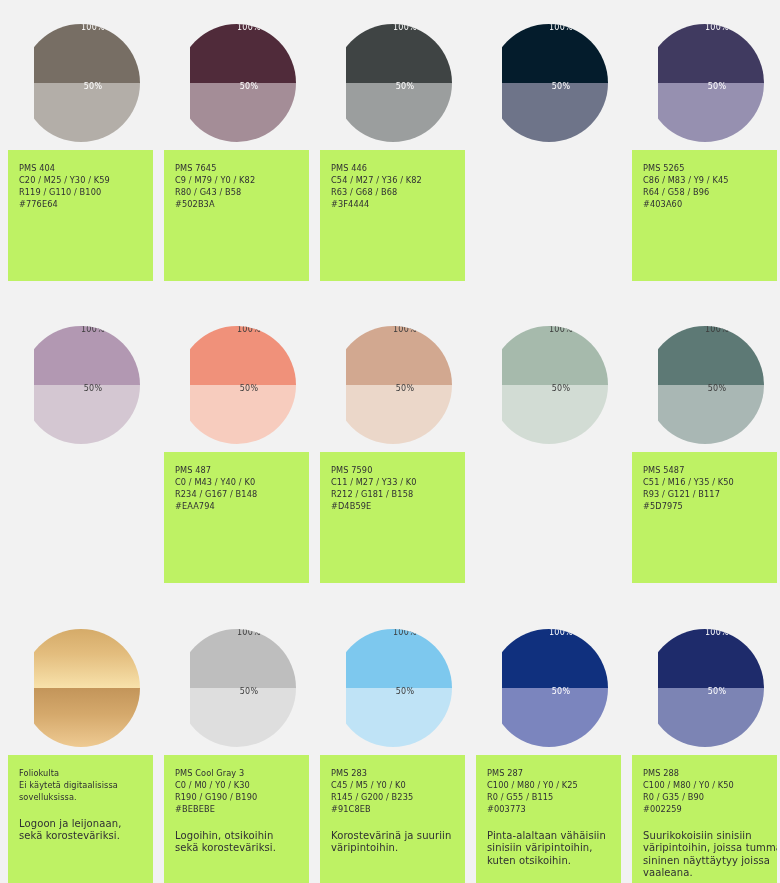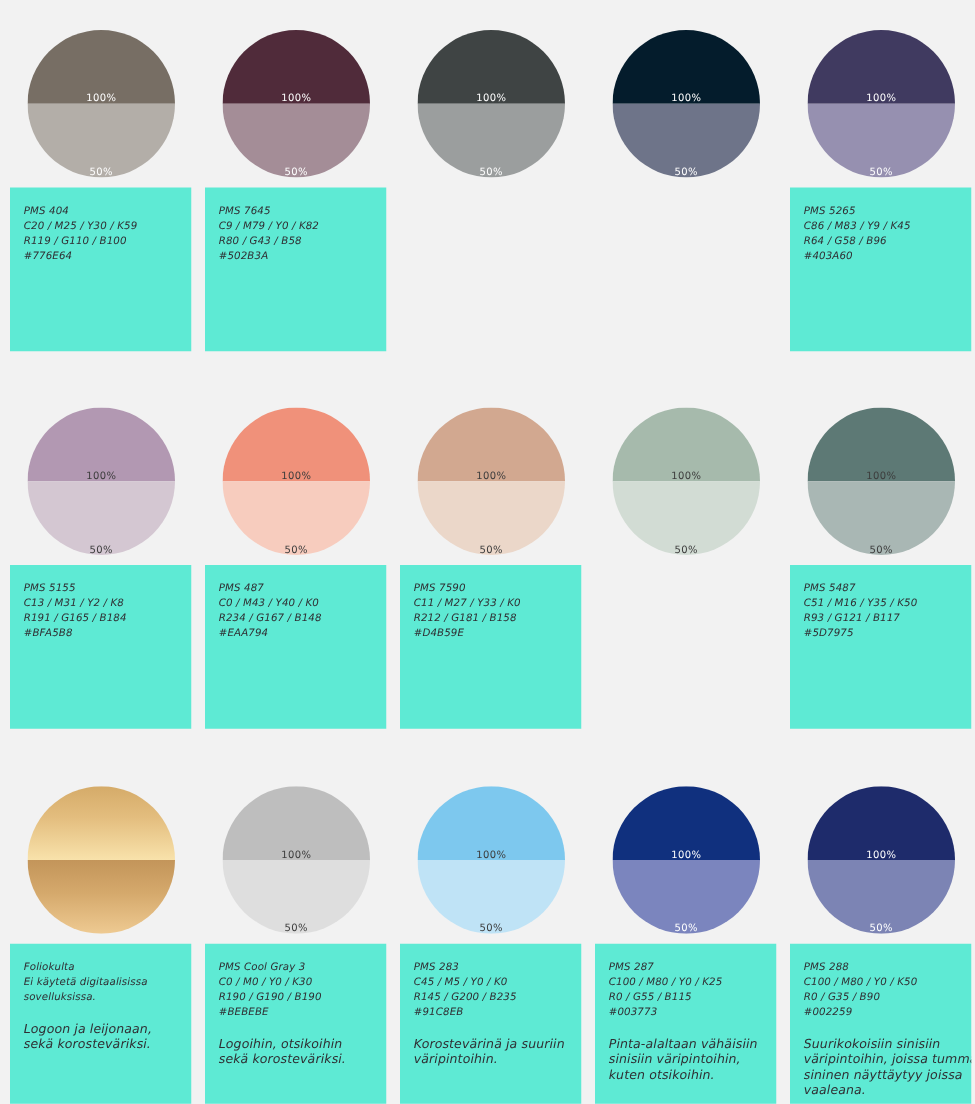--- a/index.html
+++ b/index.html
@@ -46,25 +46,25 @@
     position: absolute;
     left: 14px;
     top: 24px;
     width: 118px;
     height: 118px;
     border-radius: 50%;
     overflow: hidden;
   }
   .disc-half {
     position: absolute;
-    left: 0;
+    left: 12px;
     width: 118px;
     height: 59px;
     display: flex;
-    align-items: flex-end;
+    align-items: flex-start;
     justify-content: center;
     box-sizing: border-box;
   }
   .disc-half.top { top: 0; }
   .disc-half.bottom { top: 59px; }
   .disc-label {
     font-size: 8px;
     letter-spacing: 0.3px;
     line-height: 1;
     font-family: "DejaVu Sans", "Liberation Sans", sans-serif;
@@ -81,25 +81,24 @@
     background: linear-gradient(to bottom, #c3955a 0%, #d5a96c 45%, #eeca92 100%);
   }
 
   
   .info-card {
     position: absolute;
     left: 0;
     top: 150px;
     width: 145px;
     height: 131px;
-    background: #5eead4;
+    background: #bef264;
     box-sizing: border-box;
     padding: 12px 11px 10px 11px;
     overflow: hidden;
-    font-style: italic;
   }
   .info-line {
     font-size: 8.2px;
     line-height: 12.1px;
     color: #2f2f33;
     white-space: nowrap;
     letter-spacing: 0.1px;
   }
   .info-spacer {
     height: 15px;
@@ -151,20 +150,26 @@
       </div>
       <div class="swatch-cell">
         <div class="disc">
           <div class="disc-half top" style="background: rgb(63, 68, 68);">
             <span class="disc-label light">100%</span>
           </div>
           <div class="disc-half bottom" style="background: rgb(155, 158, 158);">
             <span class="disc-label light">50%</span>
           </div>
         </div>
+        <div class="info-card">
+          <div class="info-line">PMS 446</div>
+          <div class="info-line">C54 / M27 / Y36 / K82</div>
+          <div class="info-line">R63 / G68 / B68</div>
+          <div class="info-line">#3F4444</div>
+        </div>
       </div>
       <div class="swatch-cell">
         <div class="disc">
           <div class="disc-half top" style="background: rgb(4, 28, 44);">
             <span class="disc-label light">100%</span>
           </div>
           <div class="disc-half bottom" style="background: rgb(110, 116, 137);">
             <span class="disc-label light">50%</span>
           </div>
         </div>
@@ -189,26 +194,20 @@
     <div class="swatch-row row-1">
       <div class="swatch-cell">
         <div class="disc">
           <div class="disc-half top" style="background: rgb(178, 152, 178);">
             <span class="disc-label dark">100%</span>
           </div>
           <div class="disc-half bottom" style="background: rgb(212, 199, 210);">
             <span class="disc-label dark">50%</span>
           </div>
         </div>
-        <div class="info-card">
-          <div class="info-line">PMS 5155</div>
-          <div class="info-line">C13 / M31 / Y2 / K8</div>
-          <div class="info-line">R191 / G165 / B184</div>
-          <div class="info-line">#BFA5B8</div>
-        </div>
       </div>
       <div class="swatch-cell">
         <div class="disc">
           <div class="disc-half top" style="background: rgb(240, 145, 122);">
             <span class="disc-label dark">100%</span>
           </div>
           <div class="disc-half bottom" style="background: rgb(247, 204, 190);">
             <span class="disc-label dark">50%</span>
           </div>
         </div>

